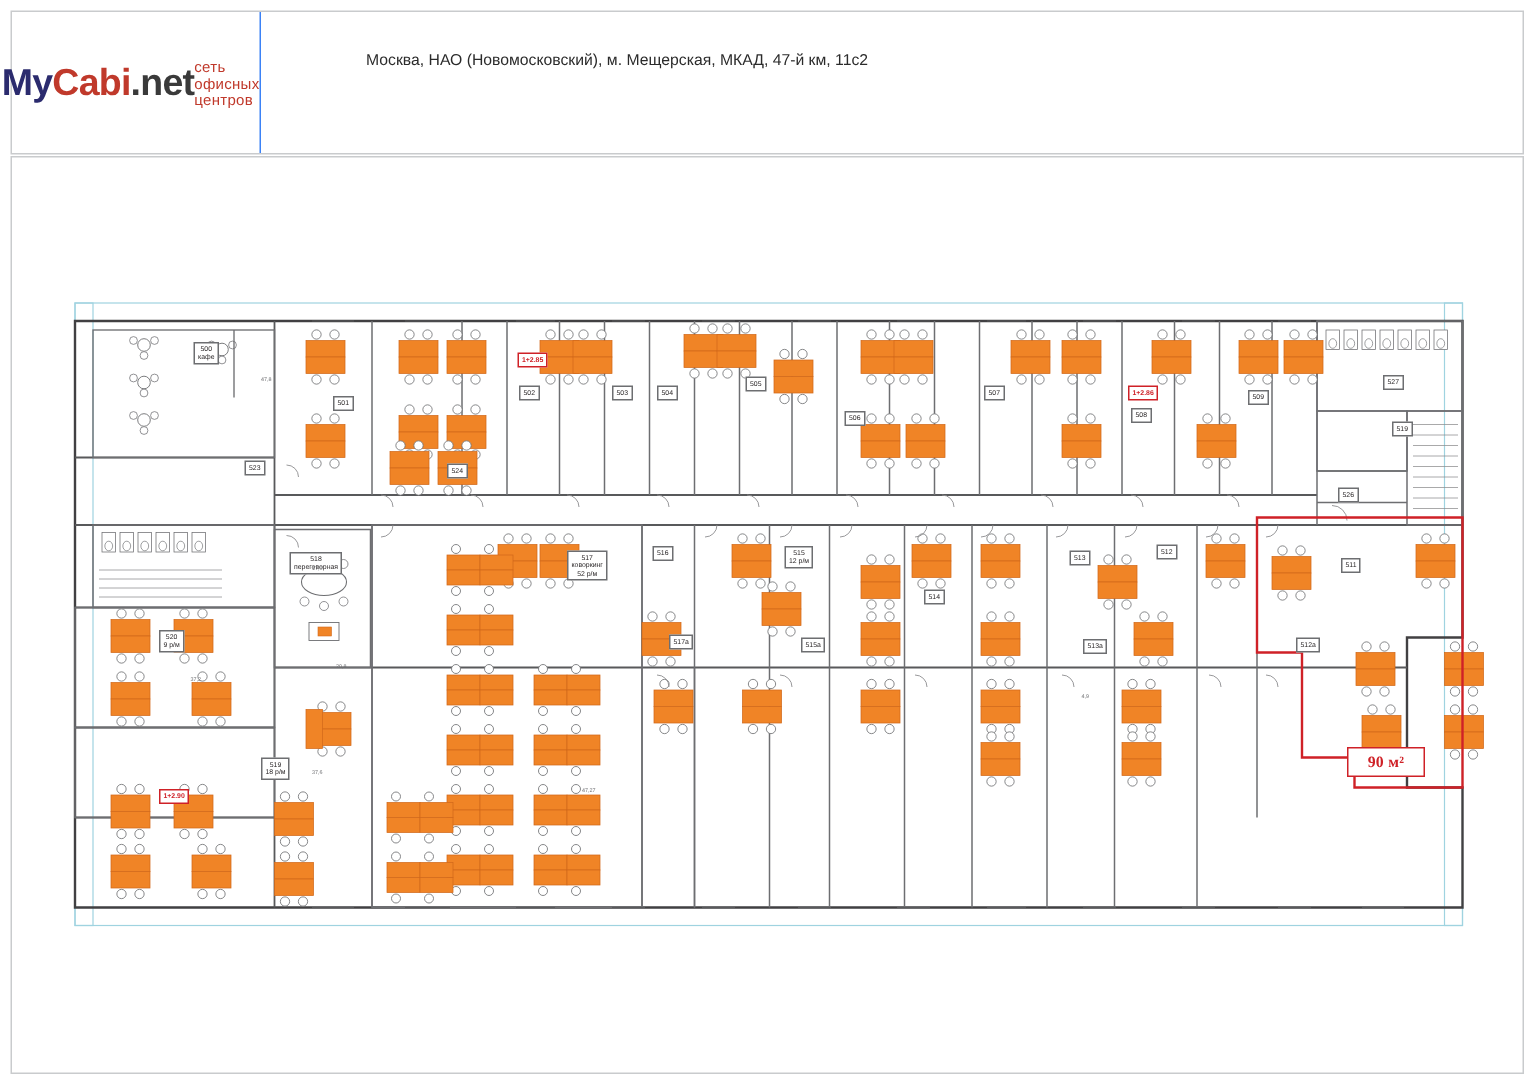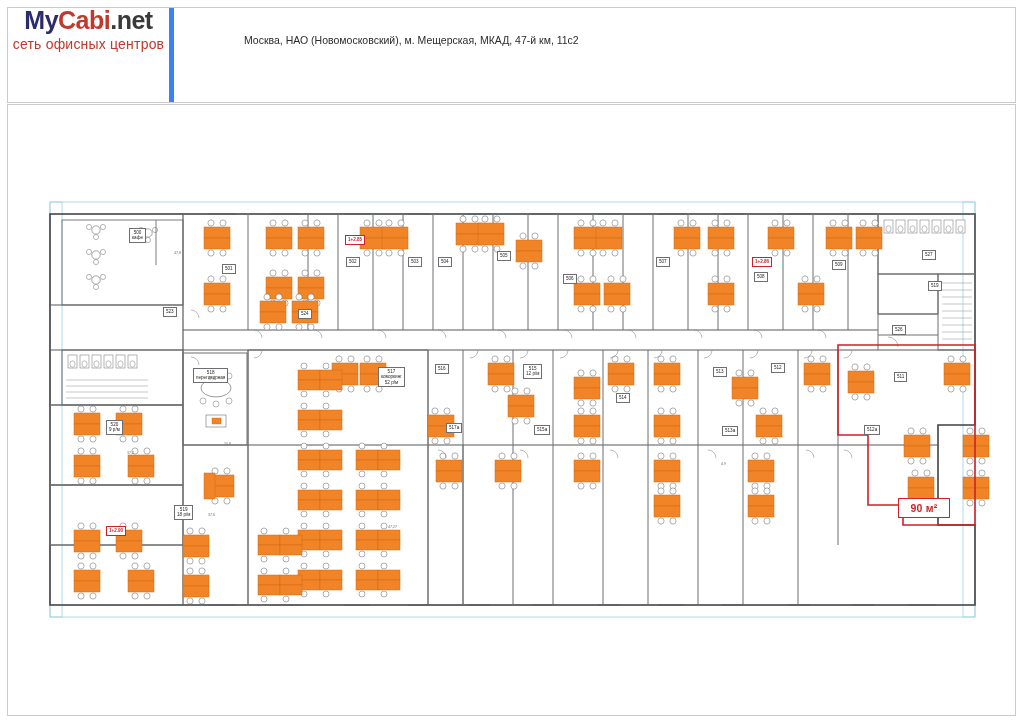--- a/index.html
+++ b/index.html
@@ -18,34 +18,34 @@
   }
   
   .header {
     position:absolute; left:7px; top:7px; width:1009px; height:96px;
     border:1px solid #c9cbcd;
     display:flex;
     background:#fff;
   }
   .logo-cell {
     width:166px; height:100%;
-    border-right:5px solid #3b82f6;
-    display:flex; flex-direction:column;
-    align-items:center; justify-content:flex-start;
+    border-right:1px solid #3b82f6;
+    display:flex; flex-direction:row;
+    align-items:center; justify-content:flex-end;
   }
   .logo-text {
     font-size:25px; font-weight:bold; letter-spacing:-0.5px;
     color:#2b2b6e;
     line-height:1;
   }
   .logo-text .red { color:#c0392b; }
   .logo-text .net { color:#3a3a3a; font-weight:bold;}
   .logo-sub {
     margin-top:3px;
-    font-size:14px; color:#c0392b; letter-spacing:0.2px;
+    font-size:10px; color:#c0392b; letter-spacing:0.2px;
   }
   .title-cell {
     flex:1; padding:18px 0 0 22px;
   }
   .title-main {
     font-size:21px; font-weight:bold; color:#1b1b1b;
     letter-spacing:0.1px;
   }
   .title-sub {
     margin-top:8px;
@@ -68,20 +68,21 @@
   .badge90 {
     position:absolute;
     left:890px; top:393px;
     width:52px; height:20px;
     border:1.4px solid #cf2127;
     background:#fff;
     color:#cf2127;
     font-size:10.5px; font-weight:bold;
     display:flex; align-items:center; justify-content:center;
     letter-spacing:0.2px;
+    font-family:Liberation Serif, serif;
   }
   .tag {
     position:absolute;
     border:0.7px solid #6d6e71;
     background:#fff;
     font-size:4.6px;
     color:#231f20;
     text-align:center;
     line-height:1.25;
     padding:1px 2px;

